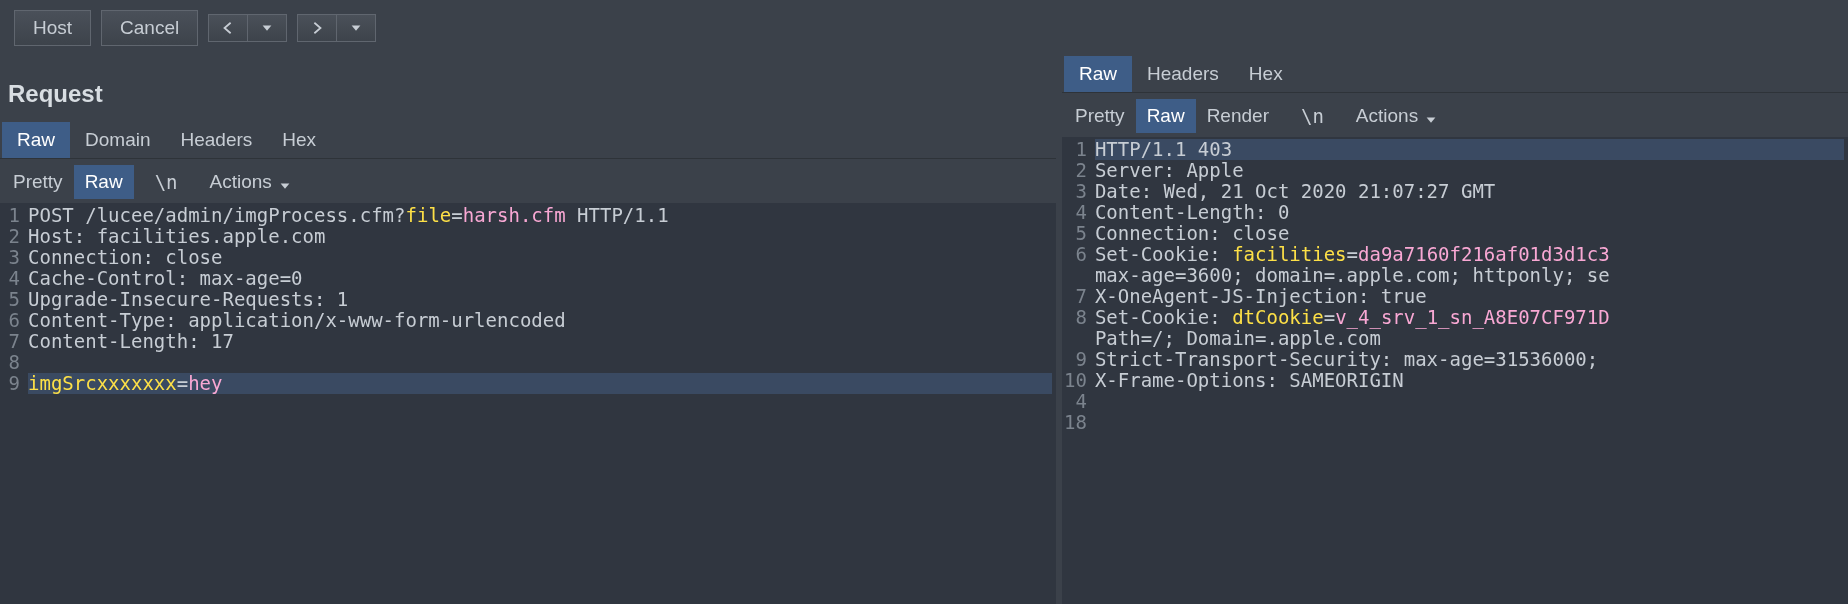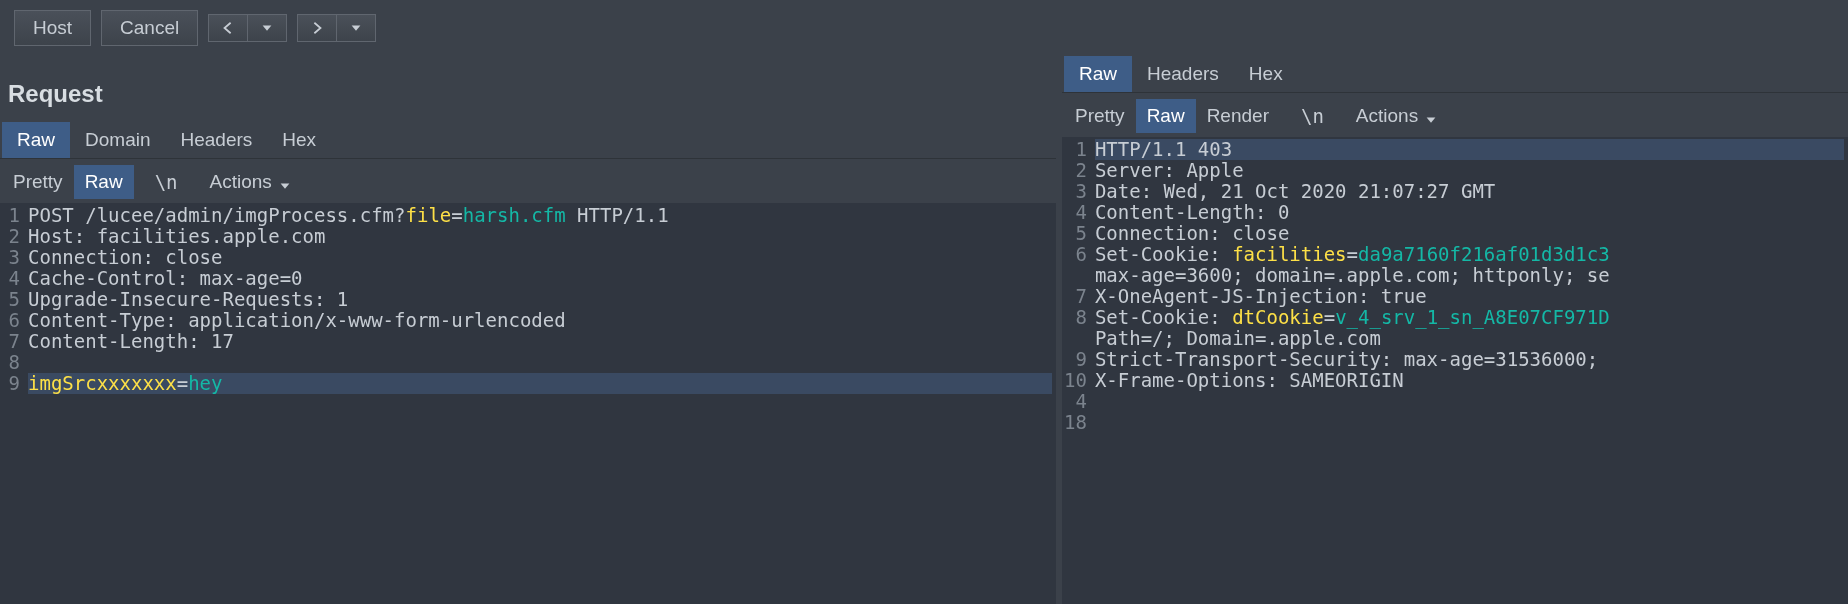--- a/index.html
+++ b/index.html
@@ -109,21 +109,21 @@
     flex: 1;
     padding: 2px 4px 2px 2px;
     white-space: pre;
     color: #c7cdd4;
     min-width: 0;
     overflow: hidden;
   }
   .code .line { height: 21px; }
   .code .cursor-line { background: #3a4a62; }
   .tok-param { color: #fde047; }
-  .tok-cookie { color: #14b8a6; }
+  .tok-cookie { color: #f9a8d4; }
 </style>
 </head>
 <body>
 
 <div class="app">
 
   <div class="toolbar">
     <button class="btn">Host</button>
     <button class="btn">Cancel</button>
     <div class="btn-group">

